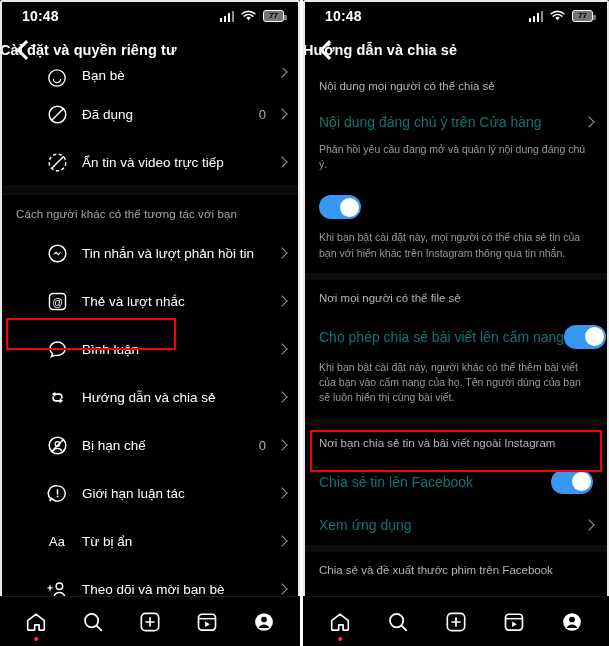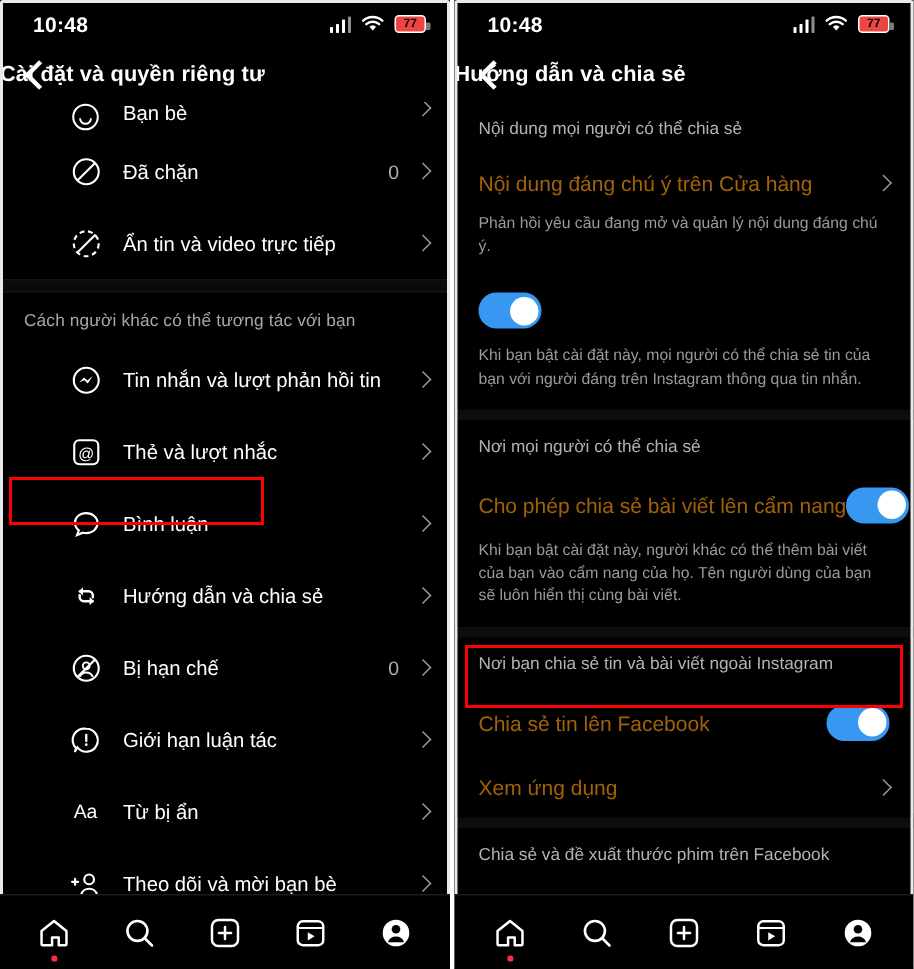--- a/index.html
+++ b/index.html
@@ -45,21 +45,21 @@
   .sig { display: flex; align-items: flex-end; gap: 1.5px; height: 11px; }
   .sig i { display:block; width: 2.5px; background:#fff; border-radius:.5px; }
   .sig i:nth-child(1){ height: 4px; }
   .sig i:nth-child(2){ height: 6px; }
   .sig i:nth-child(3){ height: 8.5px; }
   .sig i:nth-child(4){ height: 11px; background:#8e8e8e; }
   .batt {
     position: relative;
     width: 21px; height: 12px;
     border: 1.5px solid #fff; border-radius: 3px;
-    background: #ef4444;
+    background: #737373;
     display:flex; align-items:center; justify-content:center;
   }
   .batt span { font-size: 8px; font-weight: 700; color:#000; line-height: 1; }
   .batt:after {
     content:""; position:absolute; right:-3.5px; top:3.5px;
     width:2.5px; height:5px; background:#7a7a7a; border-radius:0 1px 1px 0;
   }
 
   
   .navbar {
@@ -135,21 +135,21 @@
   
   .r-row {
     display:flex; align-items:center;
     padding: 11px 16px 11px 16px;
     min-height: 40px;
     cursor: pointer;
     position: relative;
   }
   .r-row .r-label {
     flex: 1 1 auto;
-    font-size: 14px; color:#a16207;
+    font-size: 14px; color:#0f766e;
     white-space: nowrap;
   }
   .r-desc {
     font-size: 10.5px; color: #9a9a9a;
     line-height: 1.45;
     padding: 0 16px 12px 16px;
   }
   .r-head {
     font-size: 11.5px; color:#b3b3b3;
     padding: 12px 16px 10px 16px;
@@ -240,21 +240,21 @@
         <div class="chev"></div>
       </div>
 
       <div class="row">
         <div class="ico">
           <svg width="21" height="21" viewBox="0 0 22 22">
               <circle cx="11" cy="11" r="8.7" stroke="#fff" stroke-width="1.5" fill="none"></circle>
               <line x1="5" y1="17" x2="17" y2="5" stroke="#fff" stroke-width="1.5"></line>
             </svg>
         </div>
-        <div class="label">Đã chặn</div>
+        <div class="label">Đã dụng</div>
         <div class="count">0</div>
         <div class="chev"></div>
       </div>
 
       <div class="row">
         <div class="ico">
           <svg width="21" height="21" viewBox="0 0 22 22">
             <circle cx="11" cy="11" r="8.7" stroke="#fff" stroke-width="1.5" fill="none" stroke-dasharray="3.4 2.6"></circle>
             <line x1="4.5" y1="17.5" x2="17.5" y2="4.5" stroke="#fff" stroke-width="1.5"></line>
           </svg>
@@ -442,25 +442,25 @@
         <div class="r-label">Nội dung đáng chú ý trên Cửa hàng</div>
         <div class="chev"></div>
       </div>
       <div class="r-desc">Phản hồi yêu cầu đang mở và quản lý nội dung đáng chú ý.</div>
 
       <div class="r-row">
         <div class="toggle on">
             <div class="knob"></div>
           </div>
       </div>
-      <div class="r-desc">Khi bạn bật cài đặt này, mọi người có thể chia sẻ tin của bạn với người đáng trên Instagram thông qua tin nhắn.</div>
+      <div class="r-desc">Khi bạn bật cài đặt này, mọi người có thể chia sẻ tin của bạn với hiển khác trên Instagram thông qua tin nhắn.</div>
 
       <div class="gap-thin"></div>
 
-      <div class="r-head">Nơi mọi người có thể chia sẻ</div>
+      <div class="r-head">Nơi mọi người có thể file sẻ</div>
       <div class="r-row">
         <div class="r-label">Cho phép chia sẻ bài viết lên cẩm nang</div>
         <div class="toggle on">
             <div class="knob"></div>
           </div>
       </div>
       <div class="r-desc">Khi bạn bật cài đặt này, người khác có thể thêm bài viết của bạn vào cẩm nang của họ. Tên người dùng của bạn sẽ luôn hiển thị cùng bài viết.</div>
 
       <div class="gap-thin"></div>
 

